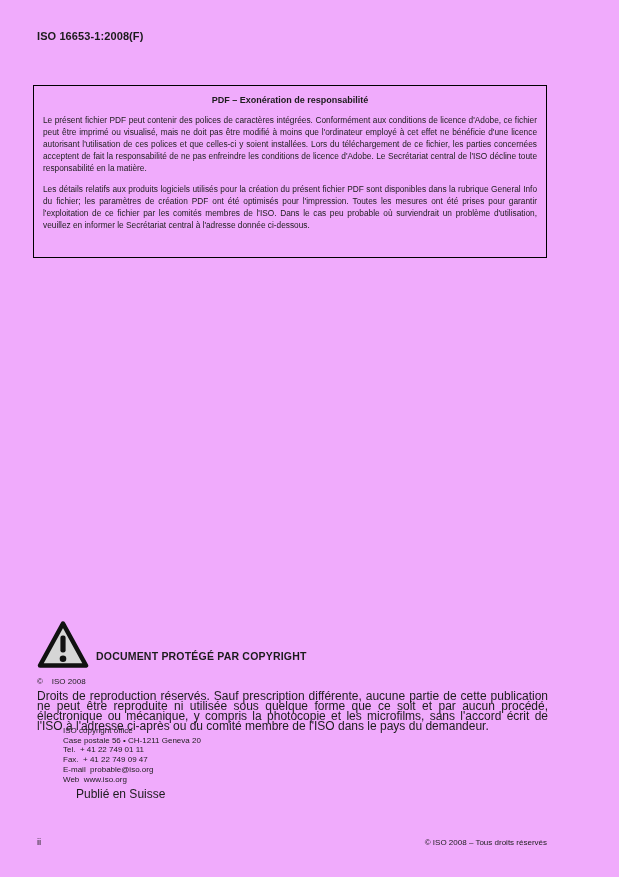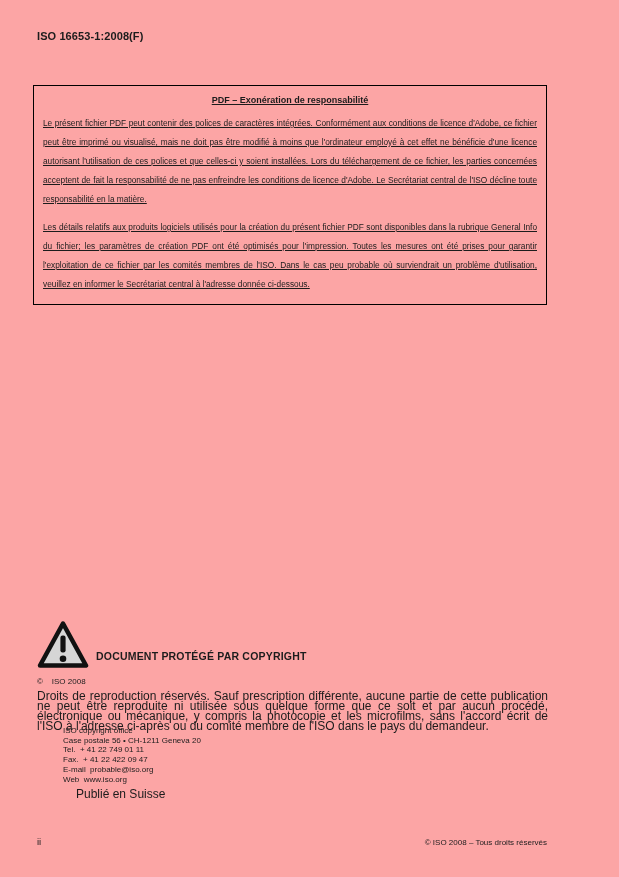--- a/index.html
+++ b/index.html
@@ -4,52 +4,51 @@
 <style>
   html, body {
     margin: 0;
     padding: 0;
     background: #ffffff;
   }
   .page {
     position: relative;
     width: 619px;
     height: 877px;
-    background: #fca5a5;
+    background: #f0abfc;
     font-family: "Liberation Sans", sans-serif;
     color: #1c1c1c;
     overflow: hidden;
   }
   .header-code {
     position: absolute;
     left: 37px;
     top: 30px;
     font-size: 11px;
     font-weight: bold;
     letter-spacing: 0.1px;
   }
   .disclaimer-box {
     position: absolute;
     left: 33px;
     top: 85px;
     width: 514px;
     box-sizing: border-box;
     border: 1.5px solid #000000;
-    padding: 7px 9px 0 9px;
-    text-decoration: underline;
+    padding: 7px 9px 16px 9px;
   }
   .disclaimer-title {
     text-align: center;
     font-weight: bold;
     font-size: 9px;
     margin: 2px 0 9px 0;
   }
   .disclaimer-para {
     font-size: 8.3px;
-    line-height: 19px;
+    line-height: 12px;
     text-align: justify;
     margin: 0 0 9px 0;
   }
   .disclaimer-para.last {
     margin-bottom: 10px;
   }
   .warning-triangle {
     position: absolute;
     left: 37px;
     top: 620px;
@@ -137,21 +136,21 @@
   <div class="copyright-heading">DOCUMENT PROTÉGÉ PAR COPYRIGHT</div>
 
   <div class="copyright-notice">©    ISO 2008</div>
 
   <div class="copyright-body">Droits de reproduction réservés. Sauf prescription différente, aucune partie de cette publication ne peut être reproduite ni utilisée sous quelque forme que ce soit et par aucun procédé, électronique ou mécanique, y compris la photocopie et les microfilms, sans l'accord écrit de l'ISO à l'adresse ci-après ou du comité membre de l'ISO dans le pays du demandeur.</div>
 
   <div class="address-block">
     <div class="address-line">ISO copyright office</div>
     <div class="address-line">Case postale 56 • CH-1211 Geneva 20</div>
     <div class="address-line">Tel.  + 41 22 749 01 11</div>
-    <div class="address-line">Fax.  + 41 22 422 09 47</div>
+    <div class="address-line">Fax.  + 41 22 749 09 47</div>
     <div class="address-line">E-mail  probable@iso.org</div>
     <div class="address-line">Web  www.iso.org</div>
   </div>
 
   <div class="published-line">Publié en Suisse</div>
 
   <div class="footer-page-number">ii</div>
 
   <div class="footer-copyright">© ISO 2008 – Tous droits réservés</div>
 

